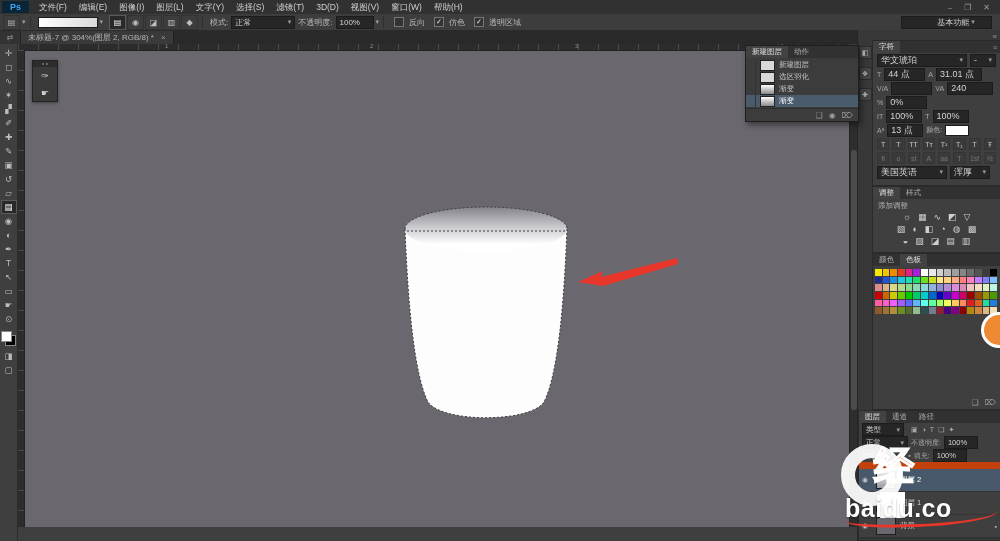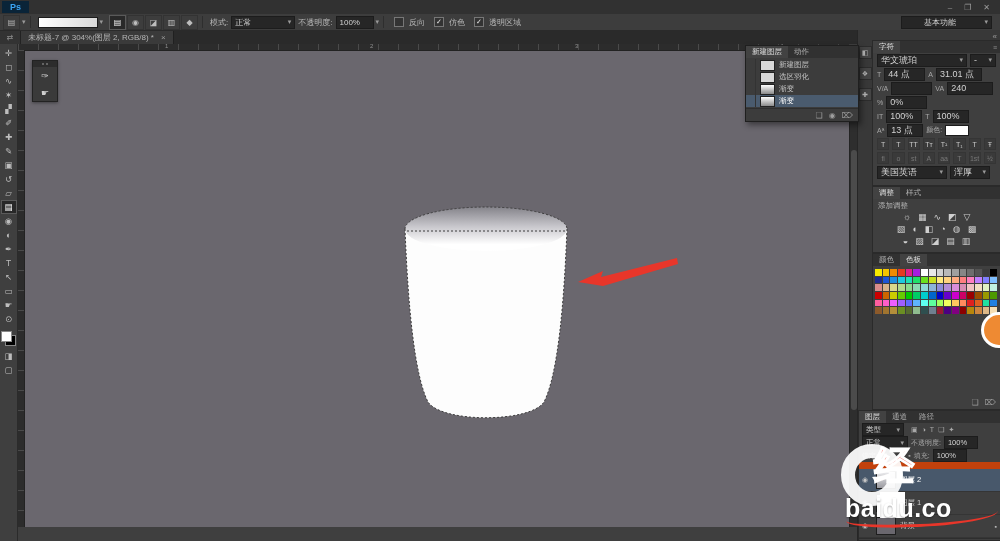--- a/index.html
+++ b/index.html
@@ -106,20 +106,34 @@
   .wm-swoosh{left:846px;top:508px;width:152px;height:16px;border-bottom:3px solid #e8362a;border-radius:0 0 60% 45%/0 0 14px 9px;transform:rotate(-2deg);}
   svg{display:block;}
 </style>
 </head>
 <body>
 
 <div id="app">
 
   <div class="abs menubar">
     <div class="pslogo">Ps</div>
+    <div class="menuitems">
+
+    <span class="menu-item">文件(F)</span>
+        <span class="menu-item">编辑(E)</span>
+        <span class="menu-item">图像(I)</span>
+        <span class="menu-item">图层(L)</span>
+        <span class="menu-item">文字(Y)</span>
+        <span class="menu-item">选择(S)</span>
+        <span class="menu-item">滤镜(T)</span>
+        <span class="menu-item">3D(D)</span>
+        <span class="menu-item">视图(V)</span>
+        <span class="menu-item">窗口(W)</span>
+        <span class="menu-item">帮助(H)</span>
+      </div>
     <div class="winctl">
       <span>–</span>
       <span>❐</span>
       <span>✕</span>
     </div>
   </div>
 
   <div class="abs optionsbar">
     <div class="toolpreset">
       <span class="gtype">▤</span>
@@ -147,21 +161,21 @@
     <span class="optlabel">不透明度:</span>
     <span class="well" style="width:30px;">100%</span>
     <span class="arrow">▾</span>
     <span class="sep"></span>
     <span class="chk"></span>
     <span class="optlabel">反向</span>
     <span class="chk">✓</span>
     <span class="optlabel">仿色</span>
     <span class="chk">✓</span>
     <span class="optlabel">透明区域</span>
-    <span class="well workspace" style="width:64px;justify-content:space-between;padding-left:22px;">
+    <span class="well workspace" style="width:64px;justify-content:center;padding-left:22px;">
       <span>基本功能</span>
       <span class="arrow">▾</span>
     </span>
   </div>
 
   <div class="abs tabbar">
     <span class="tabbtn">⇄</span>
     <div class="doctab">
       <span>未标题-7 @ 304%(图层 2, RGB/8) *</span>
       <span class="close">×</span>

